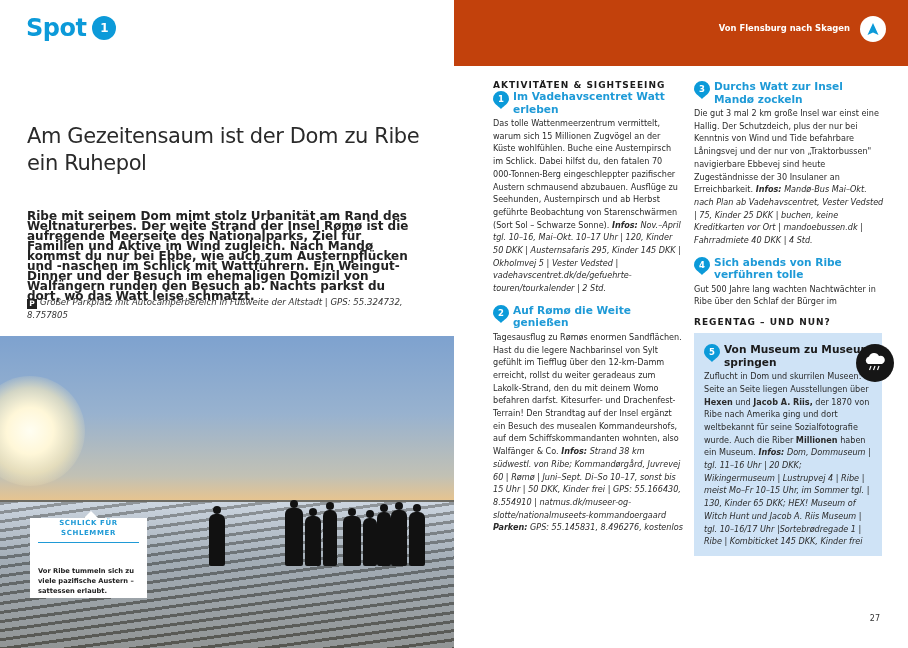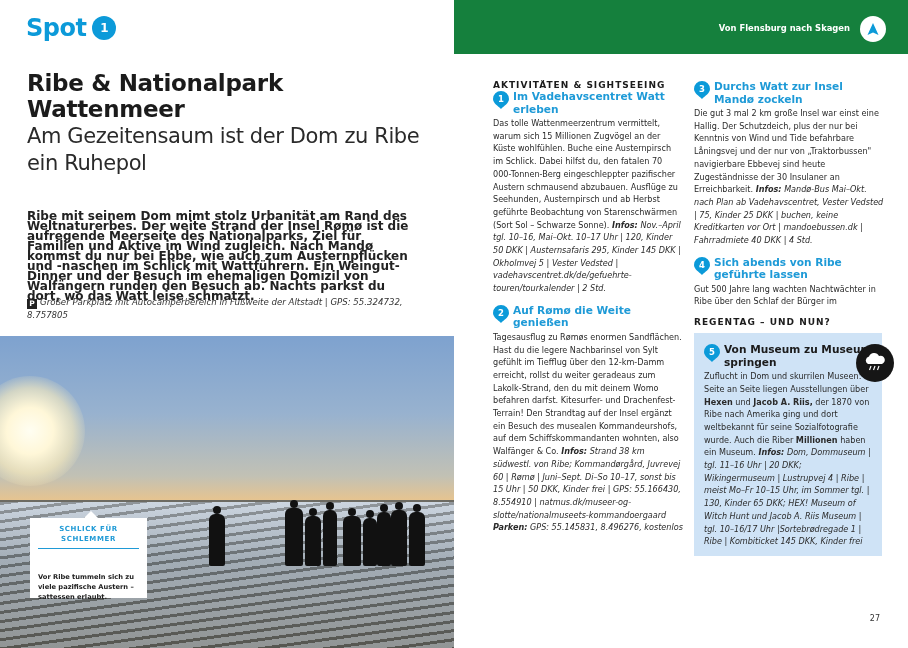--- a/index.html
+++ b/index.html
@@ -25,28 +25,28 @@
     background: radial-gradient(circle, #fffef2 0%, #fff7d8 30%, rgba(255,240,190,0.6) 55%, rgba(255,230,170,0) 75%); }
   .horizon { position: absolute; left: 0; top: 164px; width: 454px; height: 2px; background: #6c6a62; }
   .mud { position: absolute; left: 0; top: 166px; width: 454px; height: 146px;
     background:
       repeating-linear-gradient(172deg, rgba(40,40,36,0.35) 0 3px, rgba(210,220,232,0.35) 3px 9px),
       linear-gradient(180deg, #c9d2dc 0%, #8a949c 40%, #6f6f68 100%); }
   .people { position: absolute; left: 205px; top: 150px; width: 230px; height: 80px; }
   .person { position: absolute; bottom: 0; background: #111; border-radius: 6px 6px 2px 2px; }
   .person::before { content: ""; position: absolute; top: -8px; left: 50%; width: 8px; height: 8px; margin-left: -4px; background: #111; border-radius: 50%; }
 
-  .tip-box { position: absolute; left: 30px; top: 182px; width: 117px; height: 80px; background: #fff; padding: 6px 8px; }
+  .tip-box { position: absolute; left: 30px; top: 182px; width: 117px; height: 80px; background: #fff; padding: 0 8px; }
   .tip-box::before { content: ""; position: absolute; left: 54px; top: -7px; border-left: 7px solid transparent; border-right: 7px solid transparent; border-bottom: 7px solid #fff; }
   .tip-title { font-size: 7px; font-weight: bold; color: #1f9ad6; text-align: center; letter-spacing: 0.6px; line-height: 10px; }
   .tip-rule { height: 1px; background: #1f9ad6; margin: 4px 0 5px; }
   .tip-text { font-size: 6.7px; font-weight: bold; color: #222; line-height: 10px; margin-top: 23px; }
 
   
-  .header-bar { position: absolute; left: 454px; top: 0; width: 454px; height: 54px; background: #15803d; }
+  .header-bar { position: absolute; left: 454px; top: 0; width: 454px; height: 66px; background: #c2410c; }
   .header-text { position: absolute; right: 58px; top: 23px; font-size: 8.4px; font-weight: bold; color: #fff; }
   .header-badge { position: absolute; right: 22px; top: 16px; width: 26px; height: 26px; border-radius: 50%; background: #fff; display: flex; align-items: center; justify-content: center; }
 
   .col { position: absolute; top: 80px; width: 190px; }
   .col-1 { left: 493px; }
   .col-2 { left: 694px; width: 190px; }
   .section-head { font-size: 9px; font-weight: bold; letter-spacing: 1px; color: #1b1b1b; }
 
   .entry-title { position: relative; padding-left: 20px; font-size: 10.6px; font-weight: bold; color: #1e9ad7; line-height: 12.5px; margin-bottom: 2px; }
   .pin { position: absolute; left: 0; top: 1px; width: 16px; height: 16px; }
@@ -64,21 +64,20 @@
 </style>
 </head>
 <body>
 
 <div class="left-page">
   <div class="spot-label">
     <span class="spot-word">Spot</span>
     <span class="spot-num">1</span>
   </div>
 
-  <h1 class="title">Ribe &amp; Nationalpark Wattenmeer</h1>
   <h2 class="subtitle">Am Gezeitensaum ist der Dom zu Ribe ein Ruhepol</h2>
 
   <p class="intro">Ribe mit seinem Dom mimt stolz Urbanität am Rand des Weltnaturerbes. Der weite Strand der Insel Rømø ist die aufregende Meerseite des Nationalparks, Ziel für Familien und Aktive im Wind zugleich. Nach Mandø kommst du nur bei Ebbe, wie auch zum Austernpflücken und -naschen im Schlick mit Wattführern. Ein Weingut-Dinner und der Besuch im ehemaligen Domizil von Walfängern runden den Besuch ab. Nachts parkst du dort, wo das Watt leise schmatzt.</p>
   <p class="parking">
     <span class="p-icon">P</span><span>Großer Parkplatz mit Autocamperbereich in Fußweite der Altstadt | GPS: 55.324732, 8.757805</span>
   </p>
 
   <div class="photo">
     <div class="sun"></div>
     <div class="horizon"></div>
@@ -170,21 +169,21 @@
   </div>
 
   <div class="entry">
     <div class="entry-title">
       <span class="pin">
         <svg width="16" height="18" viewBox="0 0 16 18">
             <path d="M8 0 A8 8 0 0 1 16 8 C16 12 11 15 8 18 C5 15 0 12 0 8 A8 8 0 0 1 8 0 Z" fill="#0b9ad9"></path>
           </svg>
         <span class="pin-num">4</span>
       </span>
-      <span>Sich abends von Ribe geführte lassen</span>
+      <span>Sich abends von Ribe verführen tolle</span>
     </div>
     <p class="body">Gut 500 Jahre lang wachten Nachtwächter in Ribe über den Schlaf der Bürger im</p>
   </div>
 
   <div class="section-head" style="margin-top:4px;margin-bottom:6px;">REGENTAG – UND NUN?</div>
 
   <div class="rain-box">
     <div class="entry-title" style="color:#1b1b1b;">
       <span class="pin">
         <svg width="16" height="18" viewBox="0 0 16 18">

